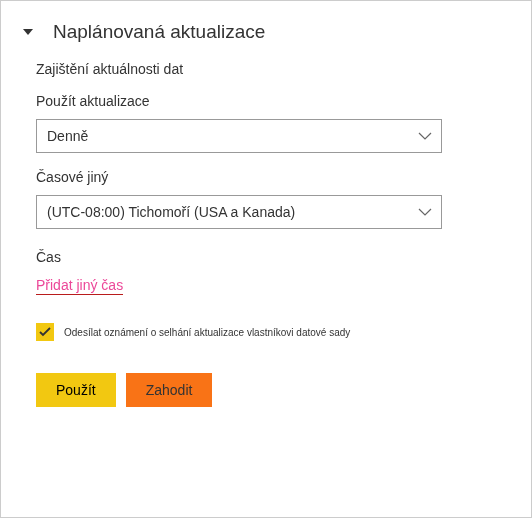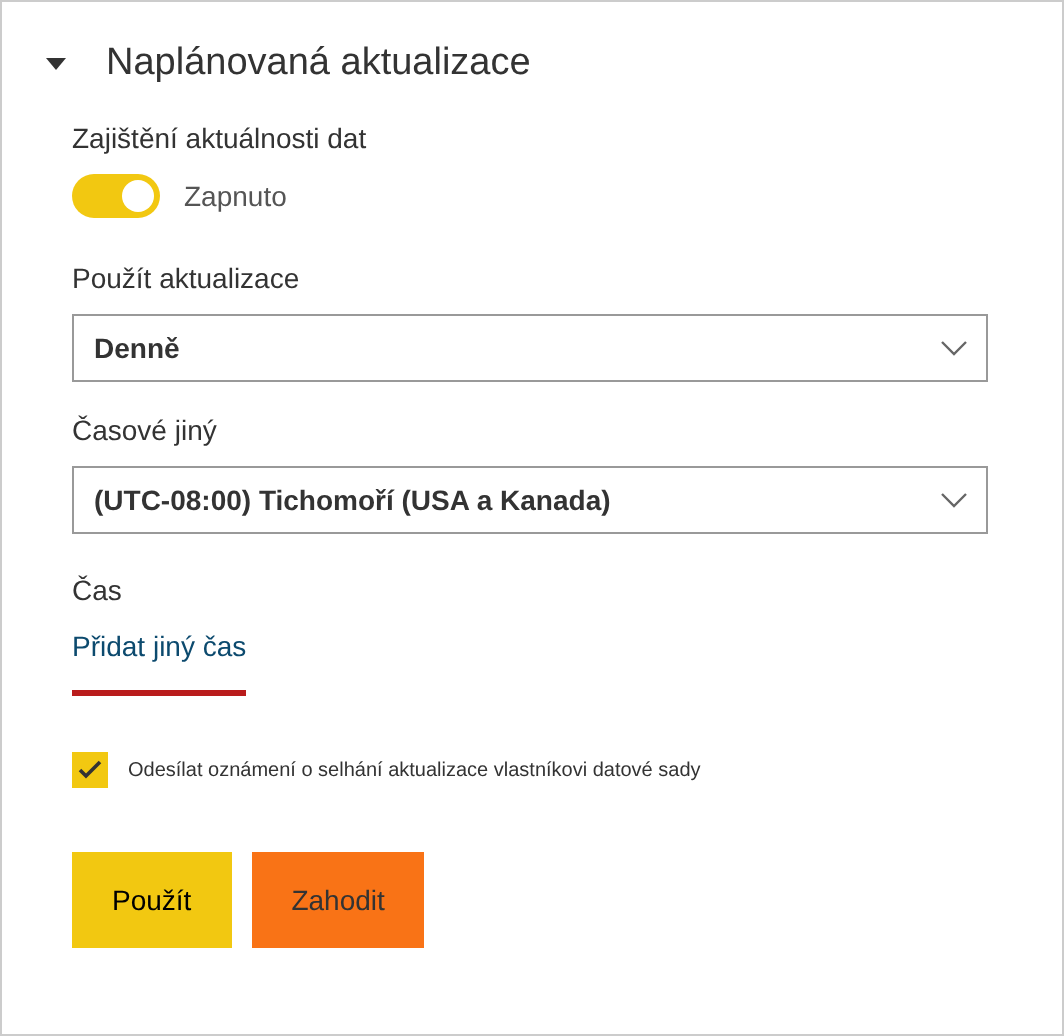--- a/index.html
+++ b/index.html
@@ -70,22 +70,21 @@
       position: absolute;
       top: 3px;
       right: 3px;
     }
     .toggle-label {
       font-size: 14px;
       color: #555;
     }
     .select-wrap {
       position: relative;
-      width: 458px;
-      font-weight: bold;
+      width: 406px;
     }
     .select {
       width: 100%;
       height: 34px;
       border: 1px solid #999;
       padding: 0 10px;
       font-size: 14px;
       display: flex;
       align-items: center;
       background: #fff;
@@ -96,23 +95,23 @@
       right: 10px;
       top: 50%;
       transform: translateY(-50%);
       pointer-events: none;
     }
     .select-chevron svg {
       display: block;
     }
     .link-text {
       font-size: 14px;
-      color: #0c4a6e;
-      border-bottom: 3px solid #b91c1c;
-      padding-bottom: 14px;
+      color: #ec4899;
+      border-bottom: 1px solid #b91c1c;
+      padding-bottom: 1px;
       display: inline-block;
       cursor: pointer;
     }
     .checkbox-row {
       display: flex;
       align-items: center;
       gap: 10px;
       margin-top: 28px;
       margin-bottom: 32px;
     }
@@ -132,21 +131,21 @@
     .checkbox-label {
       font-size: 10px;
       color: #333;
       white-space: nowrap;
     }
     .button-row {
       display: flex;
       gap: 10px;
     }
     .btn {
-      height: 48px;
+      height: 34px;
       padding: 0 20px;
       font-size: 14px;
       border: none;
       cursor: pointer;
       font-family: inherit;
     }
     .btn-primary {
       background: #F2C811;
       color: #000;
     }
@@ -164,26 +163,20 @@
 
 <div class="section-header">
   <span class="caret"></span>
   <span class="section-title">Naplánovaná aktualizace</span>
 </div>
 
 <div class="content">
 
   <div class="field-group">
     <div class="field-label">Zajištění aktuálnosti dat</div>
-    <div class="toggle-row">
-      <div class="toggle">
-        <div class="toggle-knob"></div>
-      </div>
-      <span class="toggle-label">Zapnuto</span>
-    </div>
   </div>
 
   <div class="field-group">
     <div class="field-label">Použít aktualizace</div>
     <div class="select-wrap">
       <div class="select">
         <span>Denně</span>
       </div>
       <span class="select-chevron">
         <svg width="14" height="8" viewBox="0 0 14 8">

